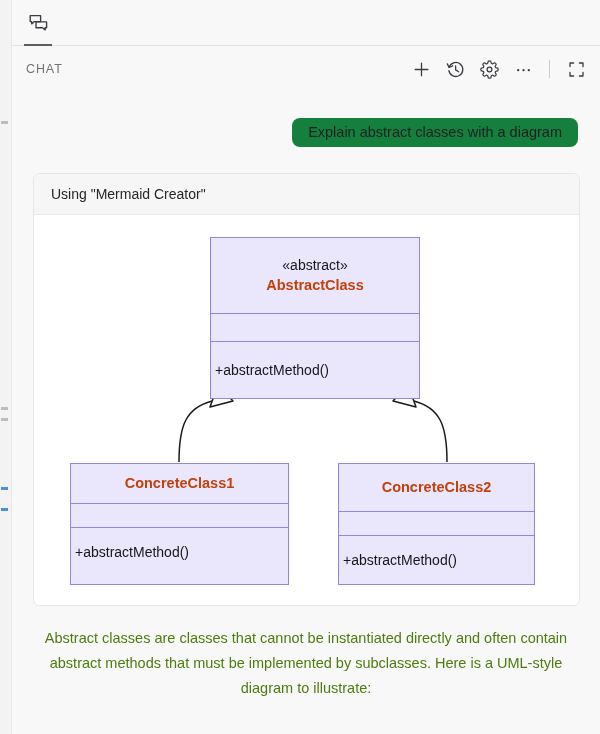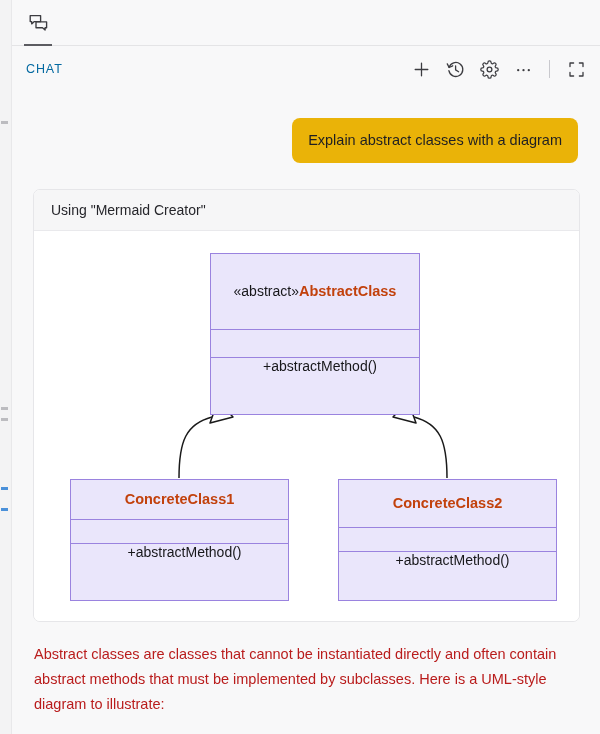--- a/index.html
+++ b/index.html
@@ -61,21 +61,21 @@
     left: 12px; top: 46px;
     width: 588px; height: 46px;
     background: #f8f8f9;
     display: flex;
     align-items: center;
   }
   .header-title {
     margin-left: 14px;
     font-size: 12.5px;
     letter-spacing: 0.9px;
-    color: #0369a1;
+    color: #737373;
   }
   .header-actions {
     margin-left: auto;
     margin-right: 14px;
     display: flex;
     align-items: center;
     gap: 14px;
   }
   .hicon {
     width: 20px; height: 20px;
@@ -98,23 +98,23 @@
     overflow: hidden;
   }
 
   
   .user-row {
     display: flex;
     justify-content: flex-end;
     padding: 26px 22px 0 22px;
   }
   .user-bubble {
-    background: #eab308;
+    background: #15803d;
     border-radius: 8px;
-    padding: 13px 16px;
+    padding: 5px 16px;
     font-size: 14.5px;
     color: #1f1f23;
     max-width: 92%;
     line-height: 1.3;
   }
 
   
   .tool-card {
     margin: 26px 20px 0 21px;
     background: #ffffff;
@@ -146,47 +146,49 @@
     position: absolute;
     background: #eae6fb;
     border: 1.4px solid #9a83df;
     display: flex;
     flex-direction: column;
   }
   .uml-compartment {
     display: flex;
     align-items: center;
     justify-content: center;
+    flex-direction: column;
     border-bottom: 1.4px solid #9a83df;
   }
   .uml-compartment:last-child { border-bottom: none; }
   .uml-stereotype {
     font-size: 14px;
     color: #17171a;
     line-height: 1.45;
   }
   .uml-name {
     font-size: 14.5px;
     font-weight: bold;
     color: #c2410c;
     line-height: 1.45;
   }
   .uml-method {
     font-size: 14px;
     color: #17171a;
     align-self: flex-start;
-    padding-left: 10px;
+    padding-left: 4px;
   }
 
   
   .answer-text {
     margin: 20px 22px 8px 22px;
     font-size: 14.5px;
     line-height: 1.72;
-    color: #b91c1c;
+    color: #4d7c0f;
+    text-align: center;
   }
 
   svg { display: block; }
 </style>
 </head>
 <body>
 
 <div id="app">
 
   <div class="gutter">
@@ -301,21 +303,21 @@
           <div class="umlbox" style="left:36px; top:248px; width:219px; height:122px;">
             <div class="uml-compartment" style="height:40px;">
               <div class="uml-name">ConcreteClass1</div>
             </div>
             <div class="uml-compartment" style="height:24px;"></div>
             <div class="uml-compartment" style="height:48px;">
               <div class="uml-method">+abstractMethod()</div>
             </div>
           </div>
 
-          <div class="umlbox" style="left:304px; top:248px; width:219px; height:122px;">
+          <div class="umlbox" style="left:304px; top:248px; width:197px; height:122px;">
             <div class="uml-compartment" style="height:48px;">
               <div class="uml-name">ConcreteClass2</div>
             </div>
             <div class="uml-compartment" style="height:24px;"></div>
             <div class="uml-compartment" style="height:48px;">
               <div class="uml-method">+abstractMethod()</div>
             </div>
           </div>
 
         </div>

